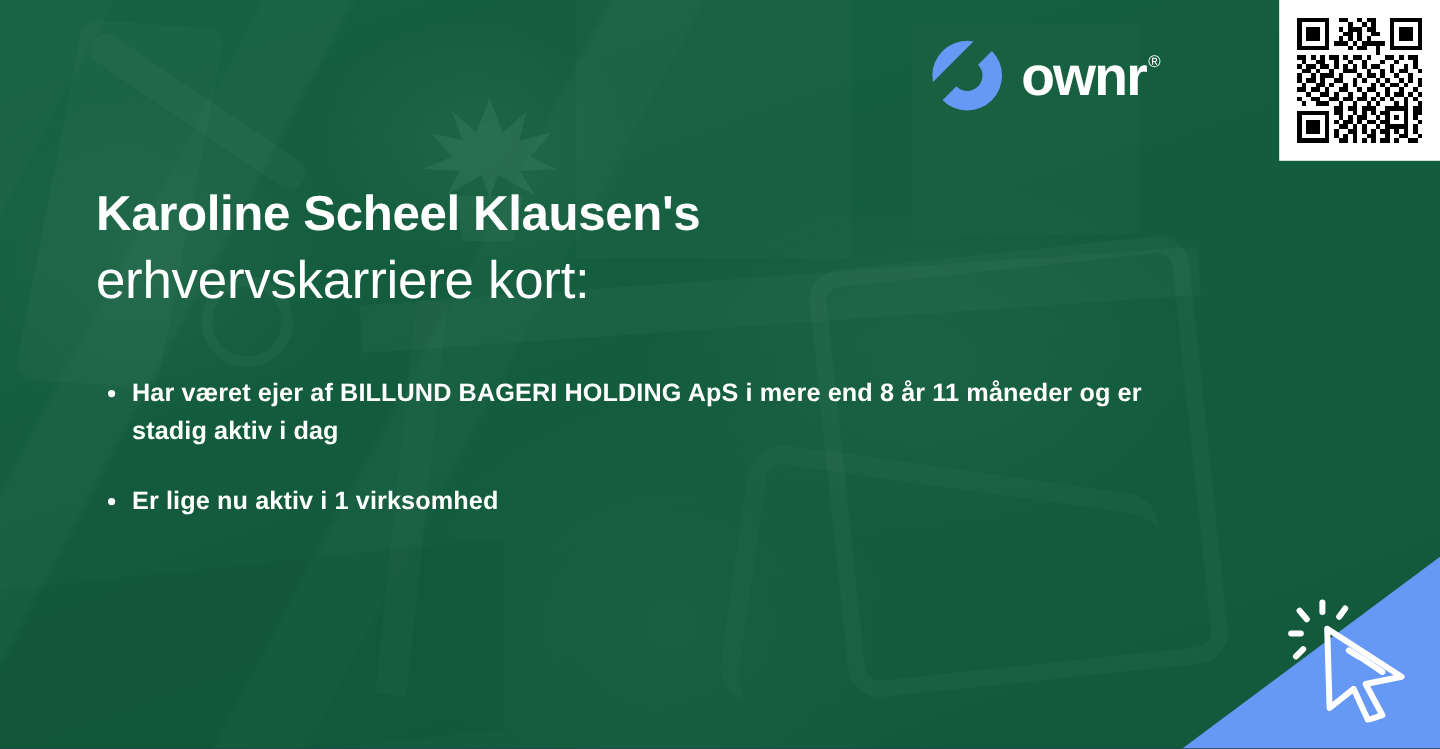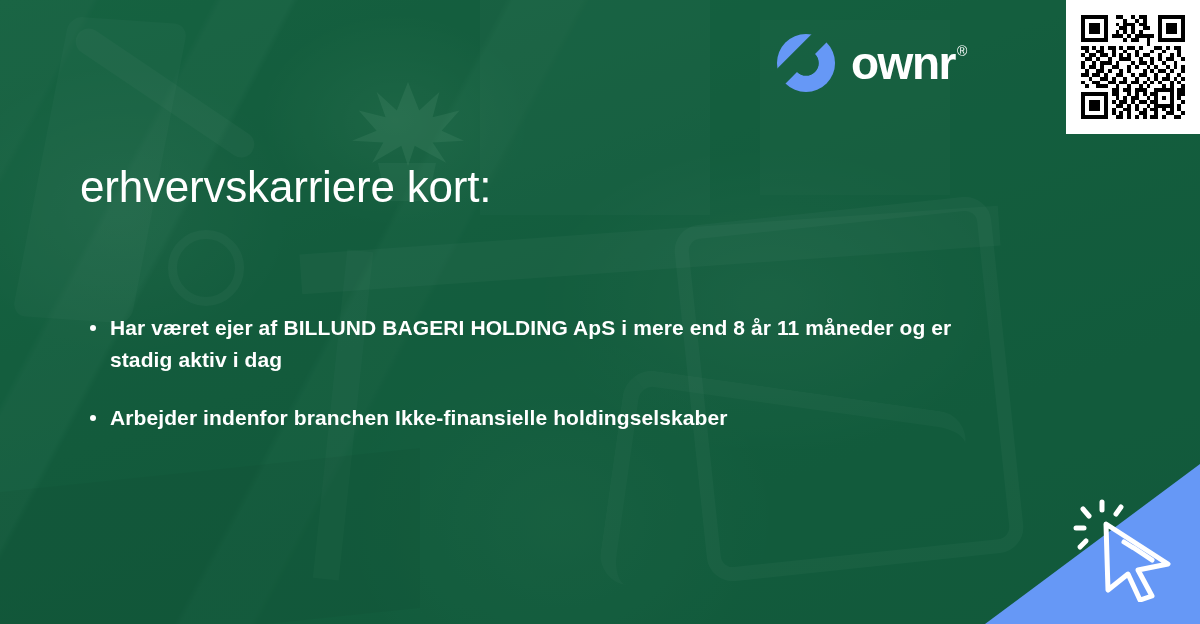--- a/index.html
+++ b/index.html
@@ -473,31 +473,32 @@
           <rect x="15" y="27" width="1" height="1"></rect>
         <rect x="17" y="27" width="1" height="1"></rect>
           <rect x="19" y="27" width="2" height="1"></rect>
         <rect x="22" y="27" width="1" height="1"></rect>
           <rect x="25" y="27" width="2" height="1"></rect>
       </g>
     </svg>
   </div>
 
   <div class="headline">
+    <h1 class="headline-line1">Karoline Scheel Klausen's</h1>
     <h2 class="headline-line2">erhvervskarriere kort:</h2>
   </div>
 
   <ul class="bullets">
     <li class="bullet-item">
       <span class="bullet-dot"></span>
       <span>Har været ejer af BILLUND BAGERI HOLDING ApS i mere end 8 år 11 måneder og er stadig aktiv i dag</span>
     </li>
     <li class="bullet-item">
       <span class="bullet-dot"></span>
-      <span>Arbejder indenfor branchen Ikke-finansielle holdingselskaber</span>
+      <span>Er lige nu aktiv i 1 virksomhed</span>
     </li>
   </ul>
 
   <div class="corner-triangle"></div>
   <svg class="cursor-icon" viewBox="0 0 112 104">
     <g fill="none" stroke="#ffffff" stroke-width="5" stroke-linecap="round" stroke-linejoin="round">
       <path d="M34 26 L96 66 L66 72 L80 98 L68 102 L56 76 L36 92 Z"></path>
       <line x1="52" y1="44" x2="60" y2="49"></line>
       <line x1="62" y1="50" x2="80" y2="62"></line>
       <line x1="30" y1="12" x2="30" y2="4"></line>

